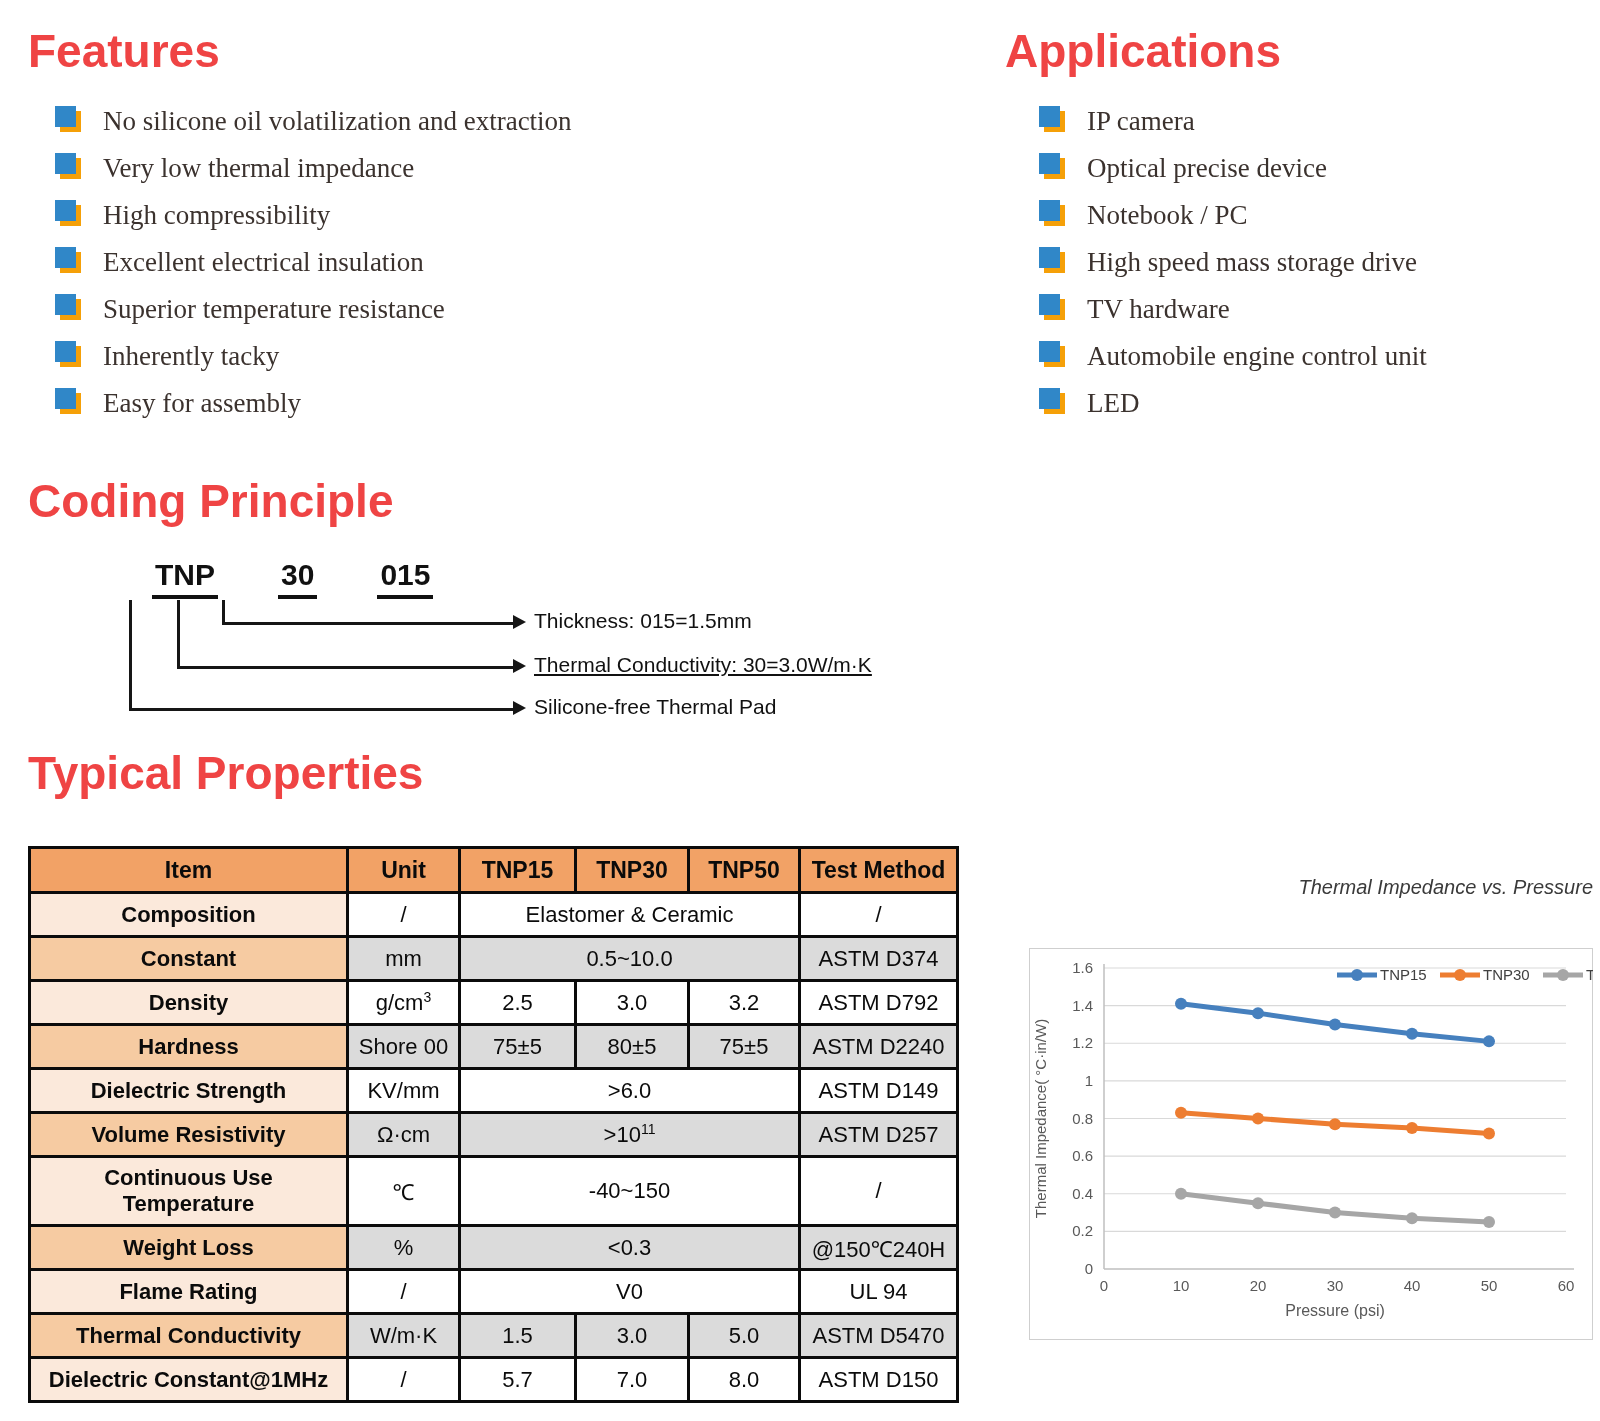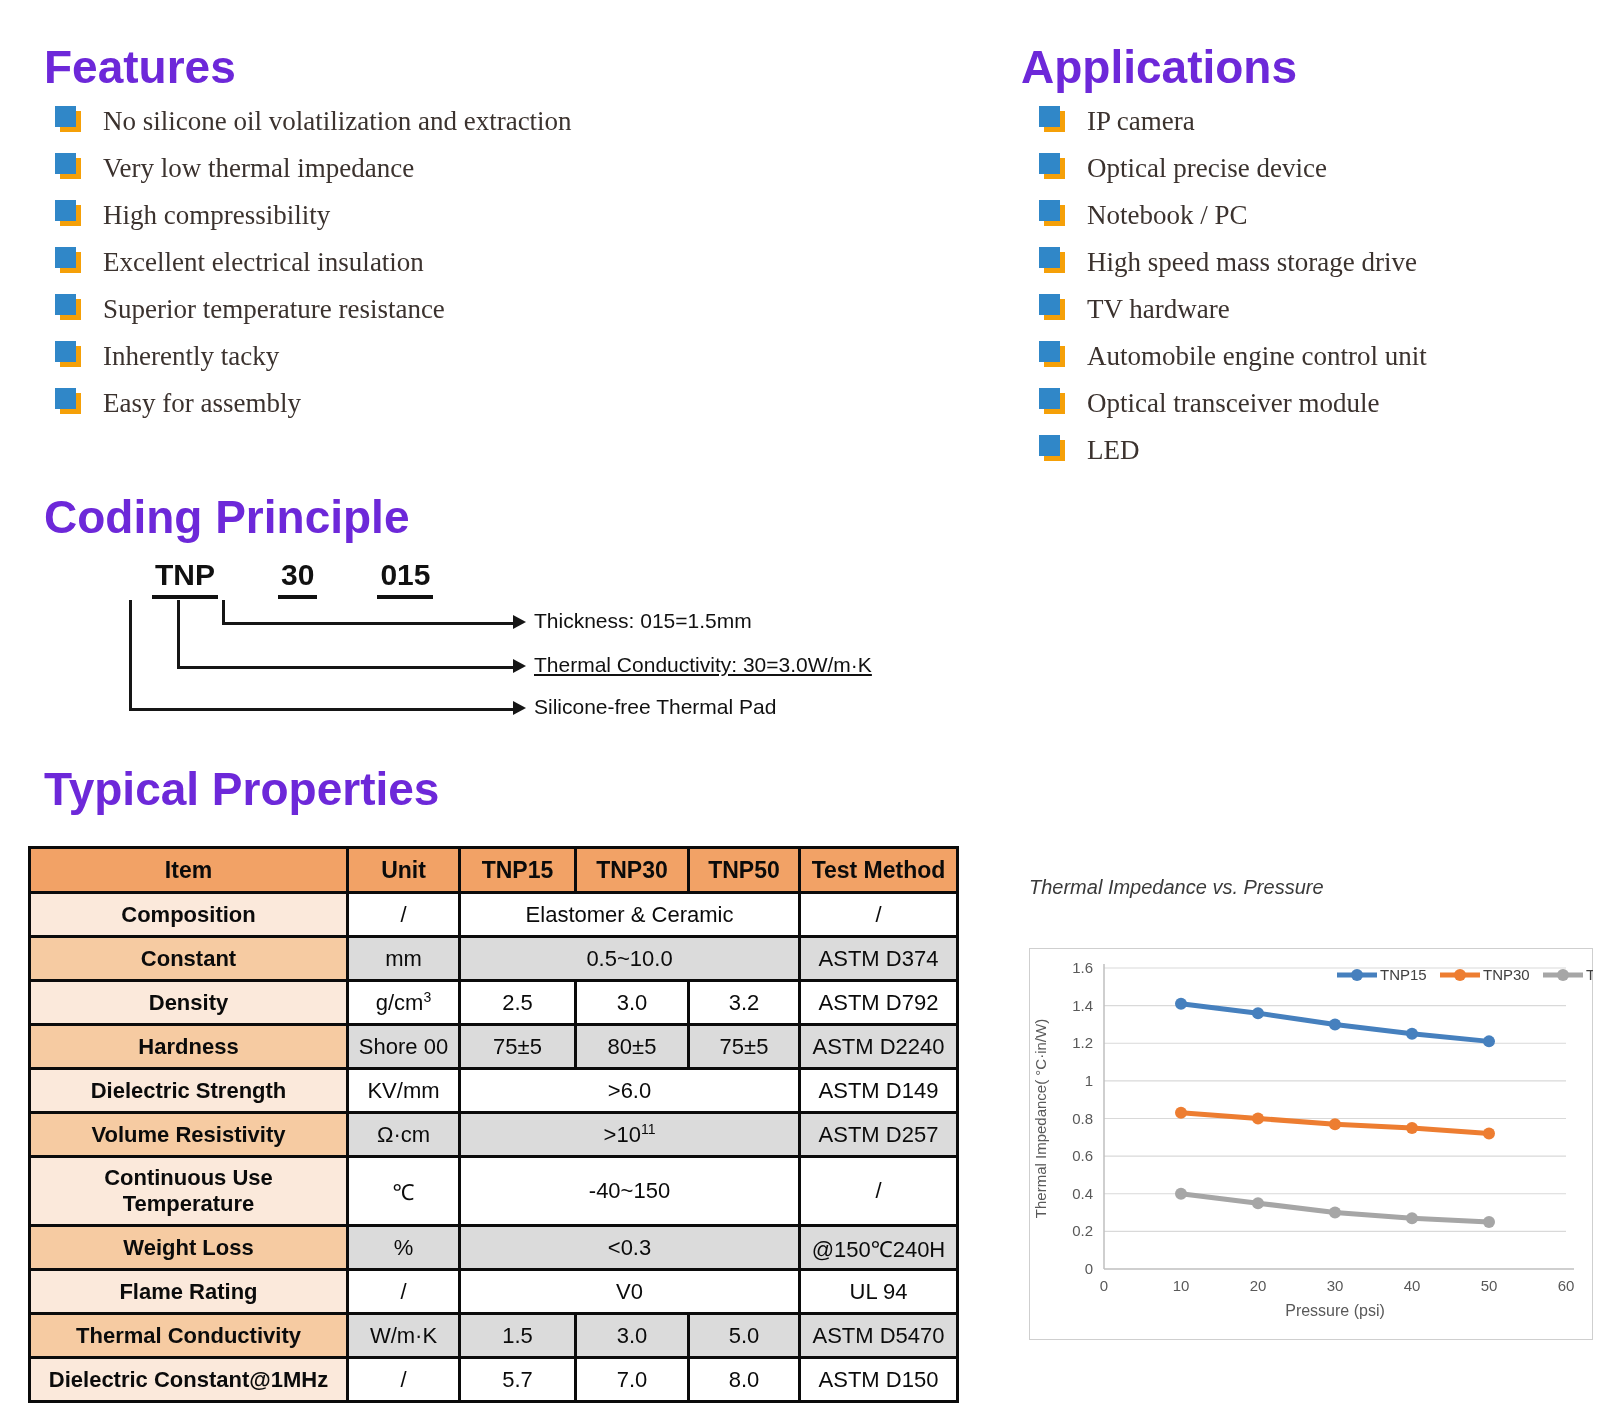--- a/index.html
+++ b/index.html
@@ -1,18 +1,18 @@
 <!DOCTYPE html>
 <html><head>
 <meta charset="utf-8">
 <style>
   html,body{margin:0;padding:0;background:#fff;}
   .page{position:relative;width:1600px;height:1421px;background:#ffffff;overflow:hidden;
         font-family:"Liberation Sans",sans-serif;color:#241b16;}
-  .h1{position:absolute;margin:16px;font:800 46px "Liberation Sans",sans-serif;color:#6d28d9;letter-spacing:0px;}
+  .h1{position:absolute;margin:0;font:800 46px "Liberation Sans",sans-serif;color:#ef4444;letter-spacing:0px;}
 
   
   .blist{position:absolute;list-style:none;margin:0;padding:0;}
   .blist li{display:flex;align-items:center;height:47px;}
   .bullet{width:21px;height:21px;background:#F5A008;position:relative;z-index:0;flex:0 0 21px;margin-left:8px;}
   .bullet::before{content:"";position:absolute;left:-5px;top:-5px;width:21px;height:21px;background:#3087C8;z-index:-1;}
   .btext{margin-left:22px;font:400 27px "Liberation Serif",serif;color:#3b322e;white-space:nowrap;}
 
   
   .code-line{position:absolute;left:104px;top:558px;font:800 30px "Liberation Sans",sans-serif;color:#111;}
@@ -29,21 +29,21 @@
   table.props td{border:3px solid #0b0b0b;text-align:center;vertical-align:middle;padding:0;
                  font:400 22px "Liberation Sans",sans-serif;color:#0b0b0b;height:41px;}
   table.props tr.hdr td{background:#F2A266;font:700 23px "Liberation Sans",sans-serif;height:42px;}
   table.props .item-cell{font-weight:700;}
   tr.rA td{background:#ffffff;}  tr.rA td.item-cell{background:#FBE9DB;}
   tr.rB td{background:#DBDBDB;}  tr.rB td.item-cell{background:#F6CBA2;}
   tr.tall td{height:66px;}
   table.props sup{font-size:14px;}
 
   
-  .chart-title{position:absolute;left:1029px;top:876px;width:564px;text-align:left;
+  .chart-title{position:absolute;left:1029px;top:876px;width:564px;text-align:right;
                font:italic 400 20px "Liberation Sans",sans-serif;color:#3a3a3a;}
   #chart-svg{position:absolute;left:1029px;top:948px;}
 </style>
 </head>
 <body>
 
 <div class="page">
 
   <h1 class="h1" style="left:28px;top:24px;">Features</h1>
   <ul class="blist" style="left:52px;top:98px;">
@@ -95,24 +95,20 @@
         <span class="bullet"></span>
         <span class="btext">High speed mass storage drive</span>
       </li>
     <li>
         <span class="bullet"></span>
         <span class="btext">TV hardware</span>
       </li>
     <li>
         <span class="bullet"></span>
         <span class="btext">Automobile engine control unit</span>
-      </li>
-    <li>
-        <span class="bullet"></span>
-        <span class="btext">Optical transceiver module</span>
       </li>
     <li>
         <span class="bullet"></span>
         <span class="btext">LED</span>
       </li>
   </ul>
 
   <h1 class="h1" style="left:28px;top:474px;text-align:right;">Coding Principle</h1>
   <div class="code-line">
     <span class="code-part">TNP</span><span class="code-part">30</span><span class="code-part">015</span>

